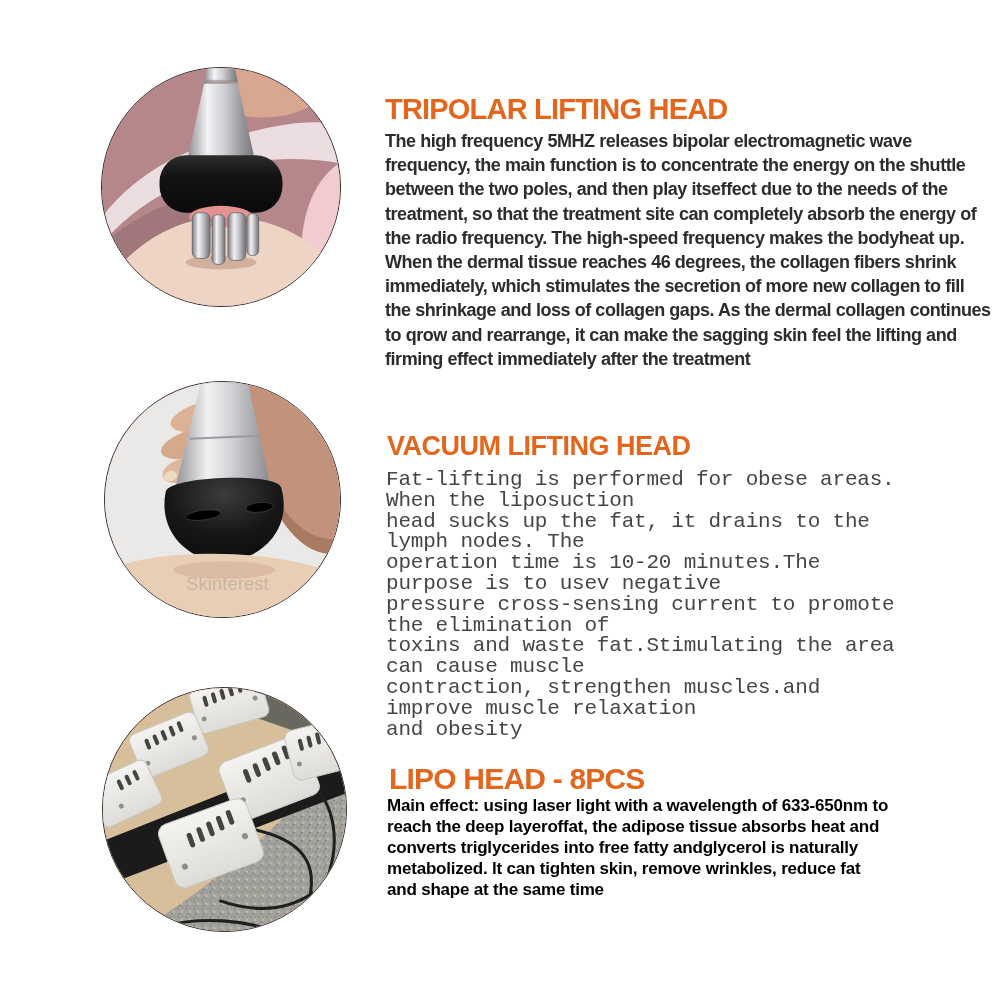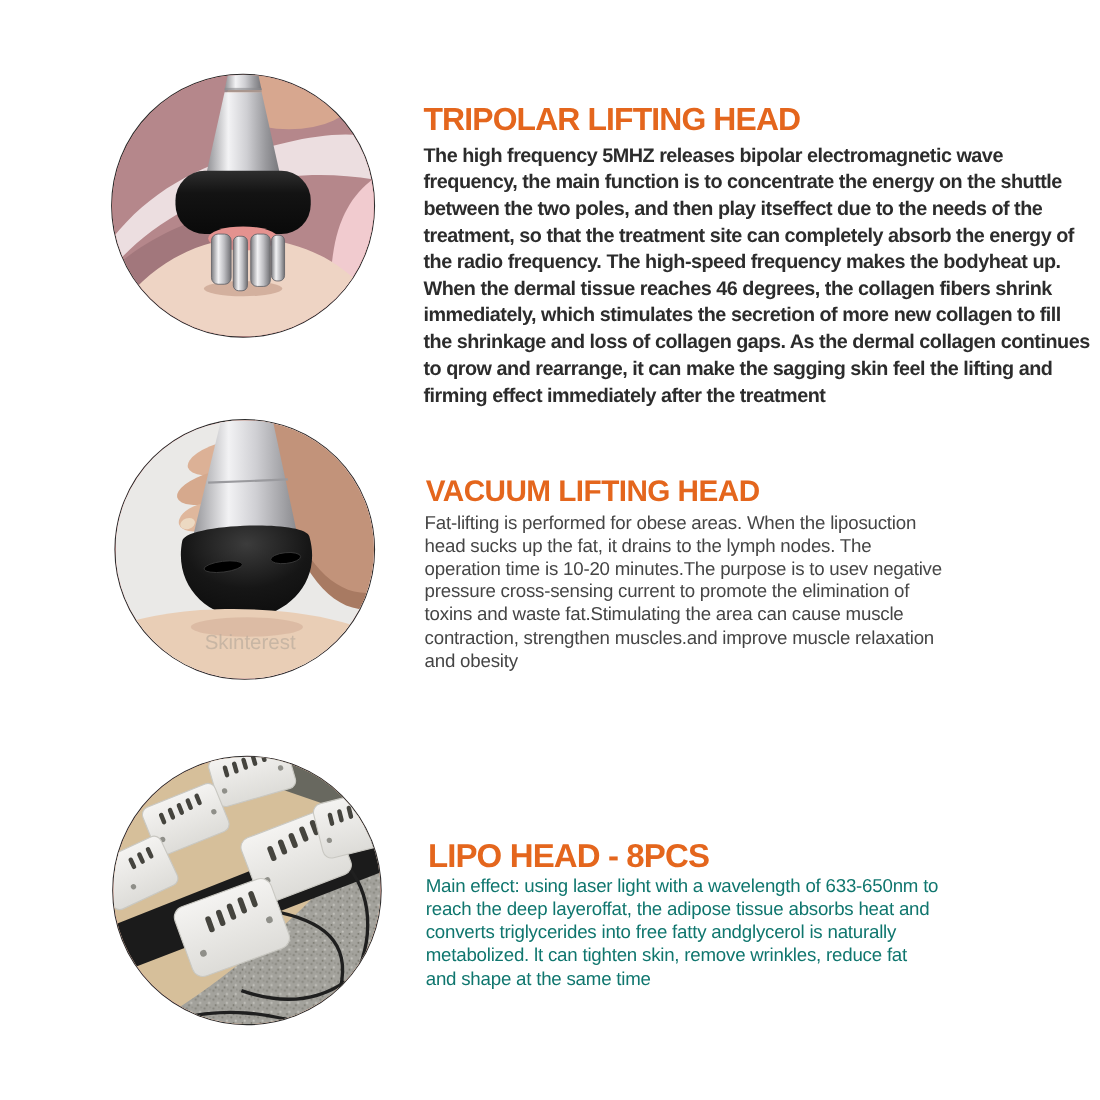--- a/index.html
+++ b/index.html
@@ -8,24 +8,24 @@
   .photo{position:absolute;border-radius:50%;overflow:hidden;border:1.5px solid #2d2d2d;
          box-sizing:border-box;background:#fca5a5;}
   .photo svg{display:block;width:100%;height:100%;}
   .title{position:absolute;color:#e4661d;font-weight:700;line-height:1.2;white-space:nowrap;}
   .t1{left:385px;top:68px;font-size:29px;letter-spacing:-0.8px;}
   .t2{left:387px;top:408px;font-size:27px;letter-spacing:-0.5px;}
   .t3{left:389px;top:736px;font-size:30px;letter-spacing:-0.8px;}
   .body{position:absolute;white-space:pre-line;}
   .b1{left:385px;top:111px;width:625px;font-size:18px;line-height:24.2px;font-weight:600;
       letter-spacing:-0.45px;color:#2c2c2c;}
-  .b2{left:386px;top:449px;width:520px;font-size:17px;line-height:20.8px;font-weight:400;
-      letter-spacing:-0.2px;color:#454545;}
-  .b3{left:387px;top:779px;width:520px;font-size:17px;line-height:20.9px;font-weight:400;
-      letter-spacing:-0.2px;color:#0f766e;}
+  .b2{left:386px;top:449px;width:520px;font-size:21px;line-height:20.8px;font-weight:400;
+      letter-spacing:-0.2px;color:#454545;font-family:Liberation Mono, monospace;}
+  .b3{left:387px;top:779px;width:520px;font-size:17px;line-height:20.9px;font-weight:700;
+      letter-spacing:-0.2px;color:#000000;}
 </style>
 </head>
 <body>
 
 <div class="canvas">
 
   <div class="photo" style="left:101px;top:67px;width:240px;height:240px;">
     <svg viewBox="0 0 240 240">
       <defs>
         <linearGradient id="g1-chrome" x1="0" y1="0" x2="1" y2="0">

